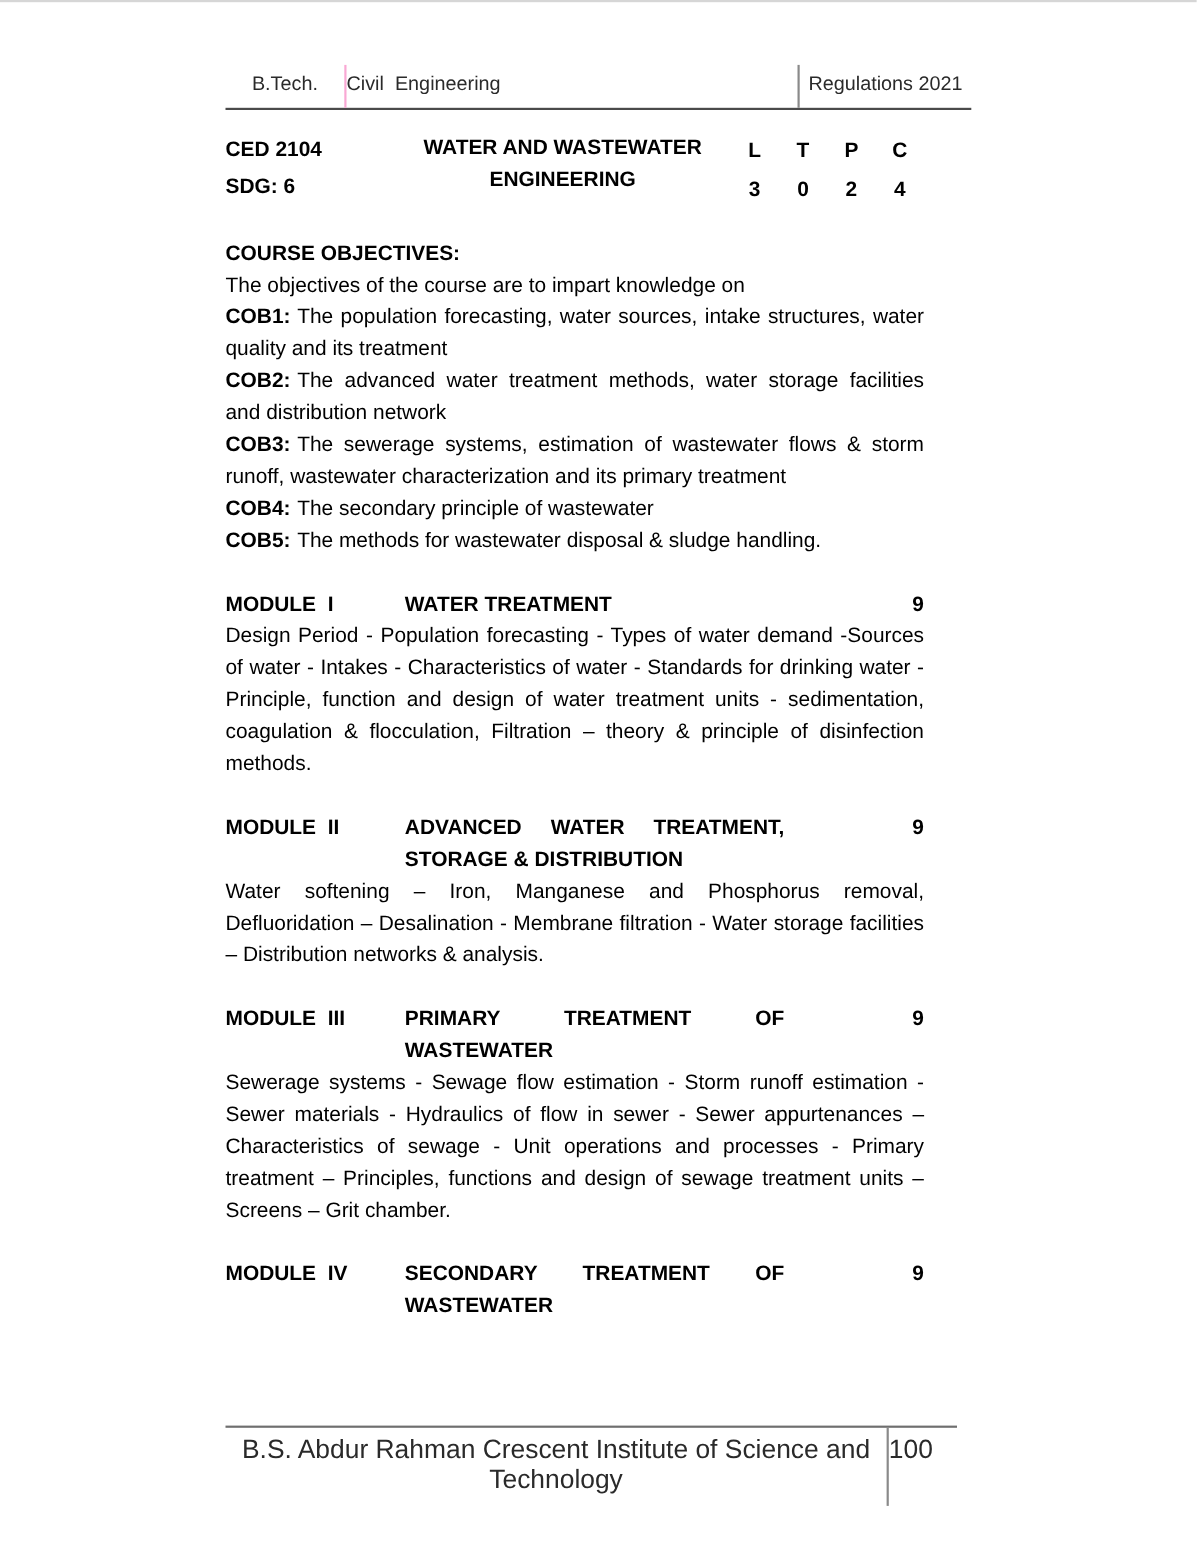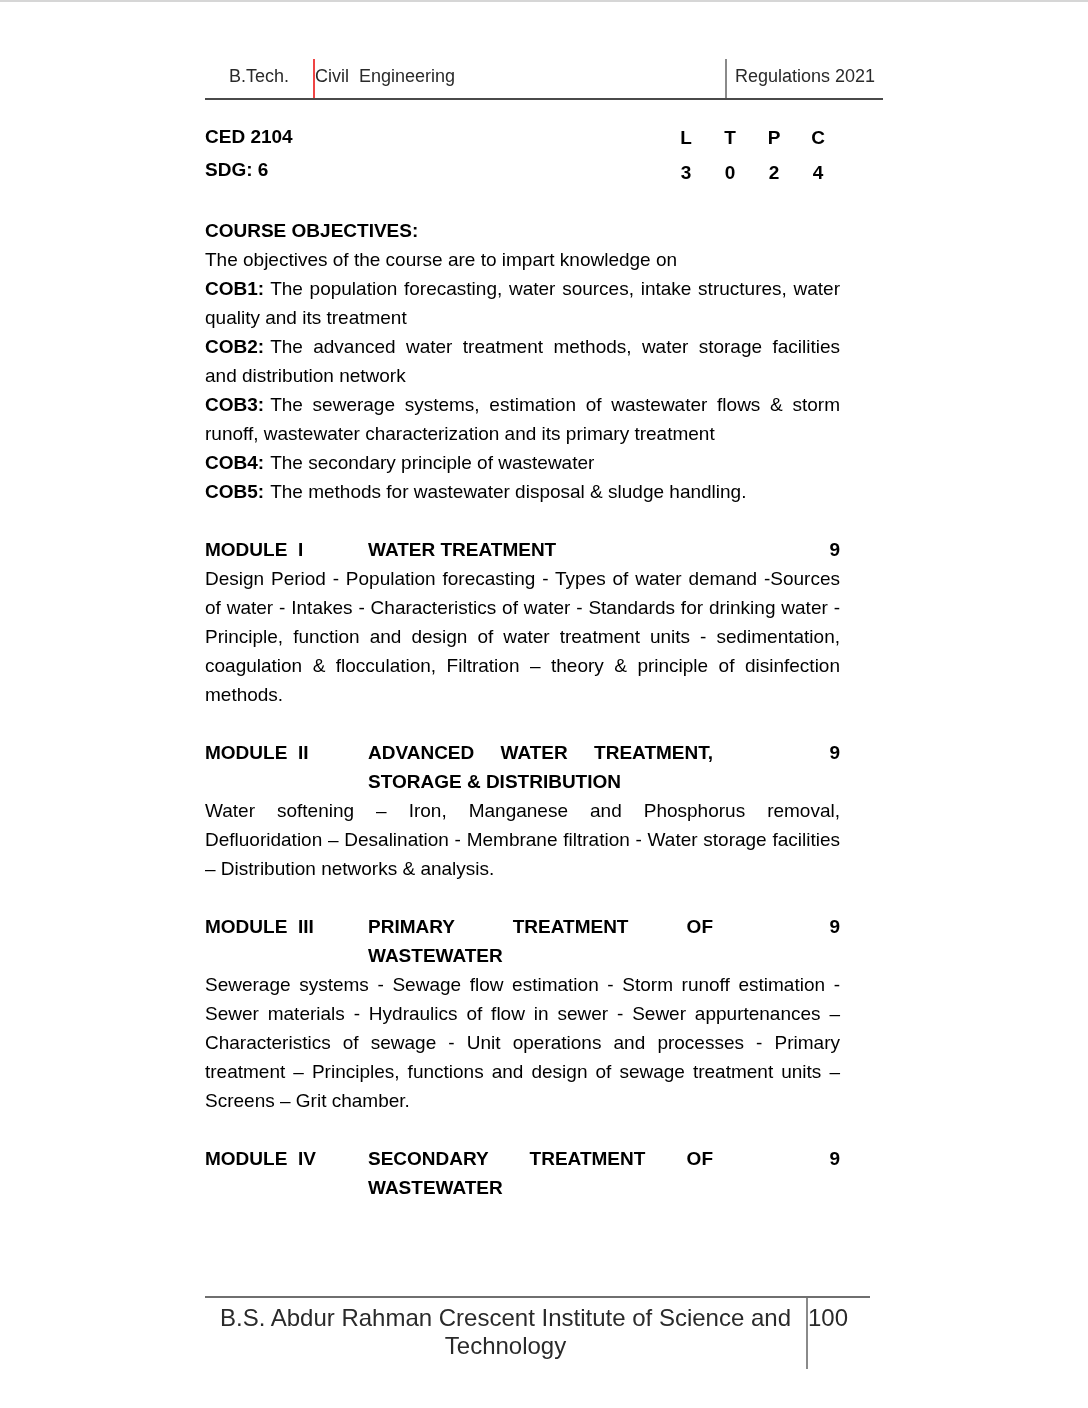--- a/index.html
+++ b/index.html
@@ -17,21 +17,21 @@
   
   .doc-header {
     position: absolute;
     top: 57px; left: 205px; width: 678px;
     display: flex;
     border-bottom: 2px solid #4a4a4a;
     color: #2a2a2a;
     font-size: 18px;
   }
   .hcell { padding: 7px 0 11px; white-space: pre; }
-  .hleft   { width: 108px; text-align: center; border-right: 2px solid #ef4444; }
+  .hleft   { width: 108px; text-align: center; border-right: 2px solid #f9a8d4; }
   .hcenter { flex: 1;      border-right: 2px solid #8a8a8a; }
   .hright  { width: 156px; text-align: center; }
 
   
   .content {
     position: absolute;
     left: 205px; top: 118px; width: 635px;
     font-size: 19px;
     line-height: 29px;
   }
@@ -82,20 +82,24 @@
     <div class="hcell hcenter">Civil  Engineering</div>
     <div class="hcell hright">Regulations 2021</div>
   </div>
 
   <div class="content">
 
     <div class="course-head">
       <div class="course-codes">
         <div>CED 2104</div>
         <div>SDG: 6</div>
+      </div>
+      <div class="course-title">
+        <div>WATER AND WASTEWATER</div>
+        <div>ENGINEERING</div>
       </div>
       <div class="ltpc">
         <div class="ltpc-row">
           <div class="ltpc-cell">L</div>
           <div class="ltpc-cell">T</div>
           <div class="ltpc-cell">P</div>
           <div class="ltpc-cell">C</div>
         </div>
         <div class="ltpc-row">
           <div class="ltpc-cell">3</div>

